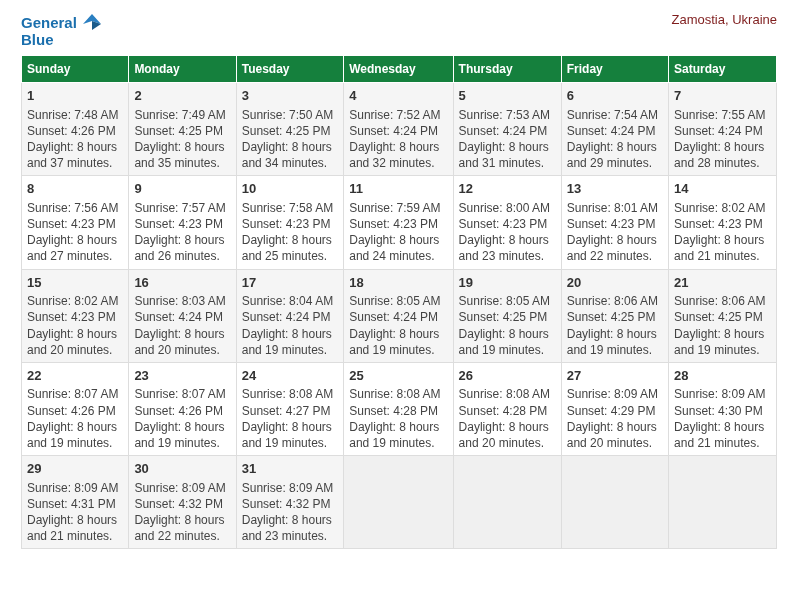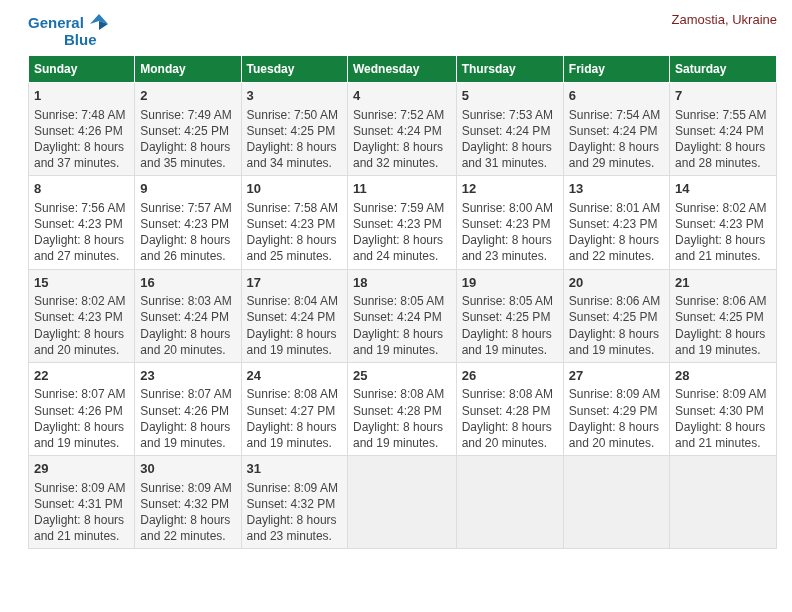--- a/index.html
+++ b/index.html
@@ -7,21 +7,21 @@
       font-family: Arial, sans-serif;
       background: #fff;
       width: 792px;
       min-height: 612px;
       padding: 0;
     }
     .page {
       width: 792px;
       min-height: 612px;
       background: #fff;
-      padding: 10px 15px 15px 28px;
+      padding: 10px 15px 15px 21px;
     }
     .header {
       display: flex;
       justify-content: space-between;
       align-items: flex-start;
       margin-bottom: 8px;
     }
     .logo {
       display: flex;
       align-items: center;
@@ -97,21 +97,21 @@
       <div>
         <div style="display:flex;align-items:center;gap:2px;">
           <div style="font-size:15px;font-weight:bold;color:#333;line-height:1.1;">
             <span style="color:#1a6fad;">General</span>
           </div>
           <svg width="26" height="26" viewBox="0 0 26 26">
             <polygon points="13,4 22,14 13,11 4,14" fill="#2a7fc1"></polygon>
             <polygon points="13,11 22,14 13,20" fill="#1a5a8a"></polygon>
           </svg>
         </div>
-        <div style="font-size:15px;font-weight:bold;color:#1a6fad;line-height:1.0;margin-top:-4px;margin-left:36px;">Blue</div>
+        <div style="font-size:15px;font-weight:bold;color:#1a6fad;line-height:1.0;margin-top:-4px;">Blue</div>
       </div>
     </div>
     <div class="title-block">
       <div class="location">Zamostia, Ukraine</div>
     </div>
   </div>
 
   <table class="calendar">
     <thead>
       <tr>

